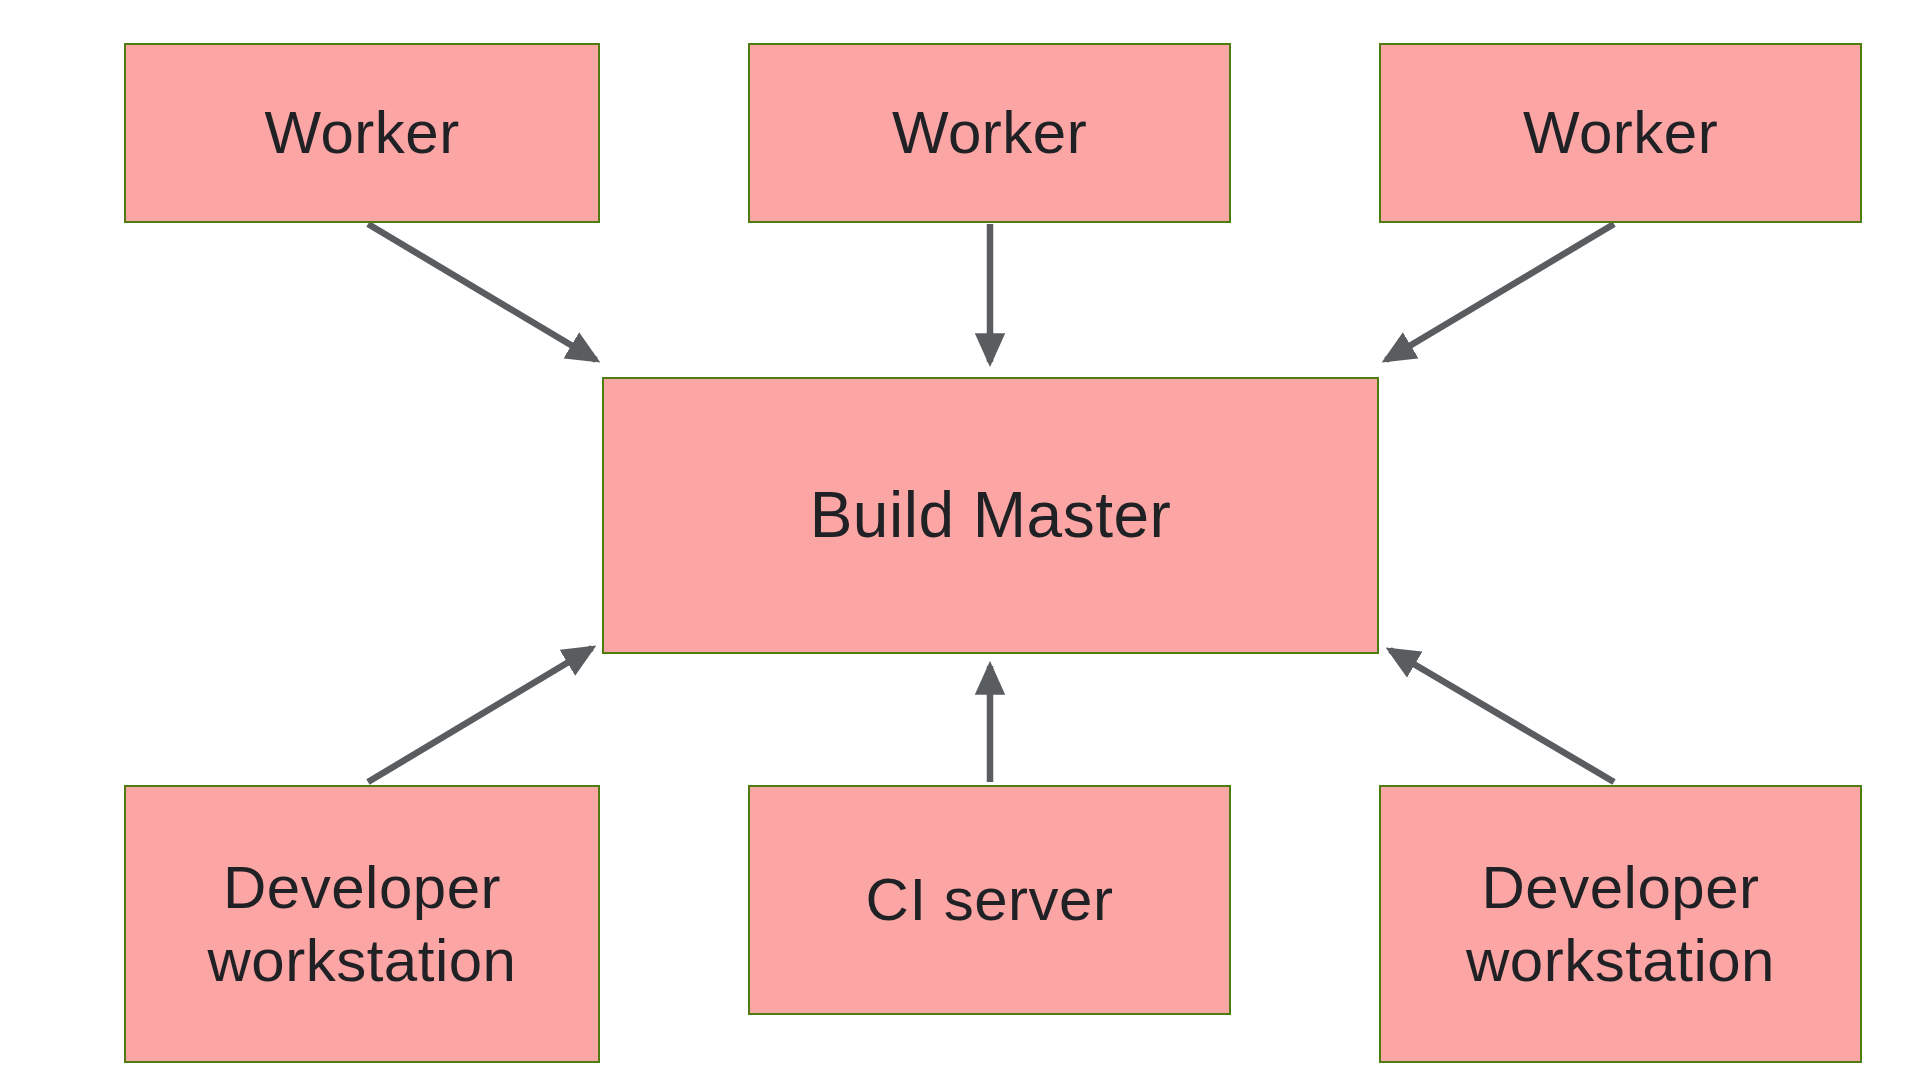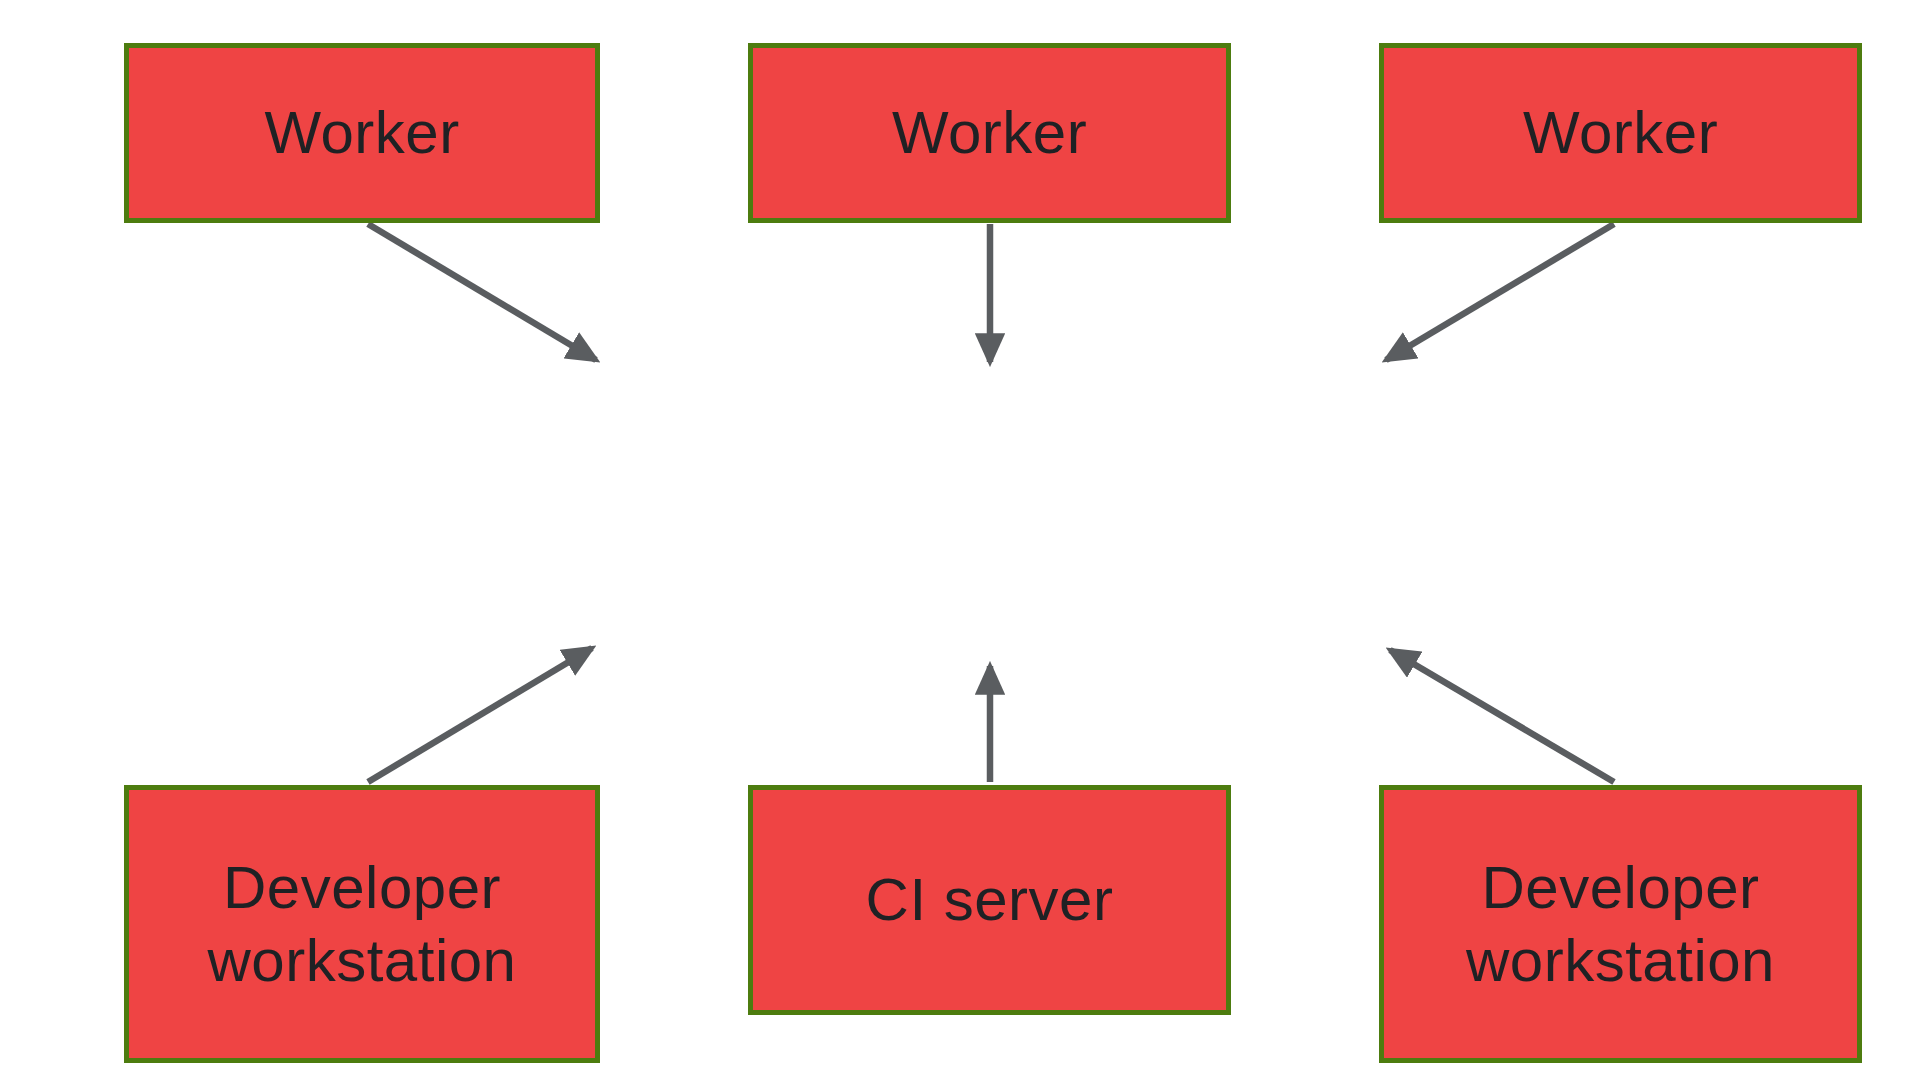--- a/index.html
+++ b/index.html
@@ -10,22 +10,22 @@
   }
   #canvas {
     position: relative;
     width: 1910px;
     height: 1090px;
     background: #ffffff;
     overflow: hidden;
   }
   .node {
     position: absolute;
-    background: #ef4444;
-    border: 5px solid #4d7c0f;
+    background: #fca5a5;
+    border: 2px solid #4d7c0f;
     display: flex;
     align-items: center;
     justify-content: center;
     text-align: center;
     color: #1f2124;
     font-size: 60px;
     line-height: 1.22;
     box-sizing: border-box;
     letter-spacing: 0.5px;
   }
@@ -80,20 +80,23 @@
   </div>
 
   <div class="node" id="node-worker-2">
     <span class="label">Worker</span>
   </div>
 
   <div class="node" id="node-worker-3">
     <span class="label">Worker</span>
   </div>
 
+  <div class="node" id="node-build-master">
+    <span class="label">Build Master</span>
+  </div>
 
   <div class="node" id="node-dev-left">
     <span class="label">Developer workstation</span>
   </div>
 
   <div class="node" id="node-ci-server">
     <span class="label">CI server</span>
   </div>
 
   <div class="node" id="node-dev-right">

